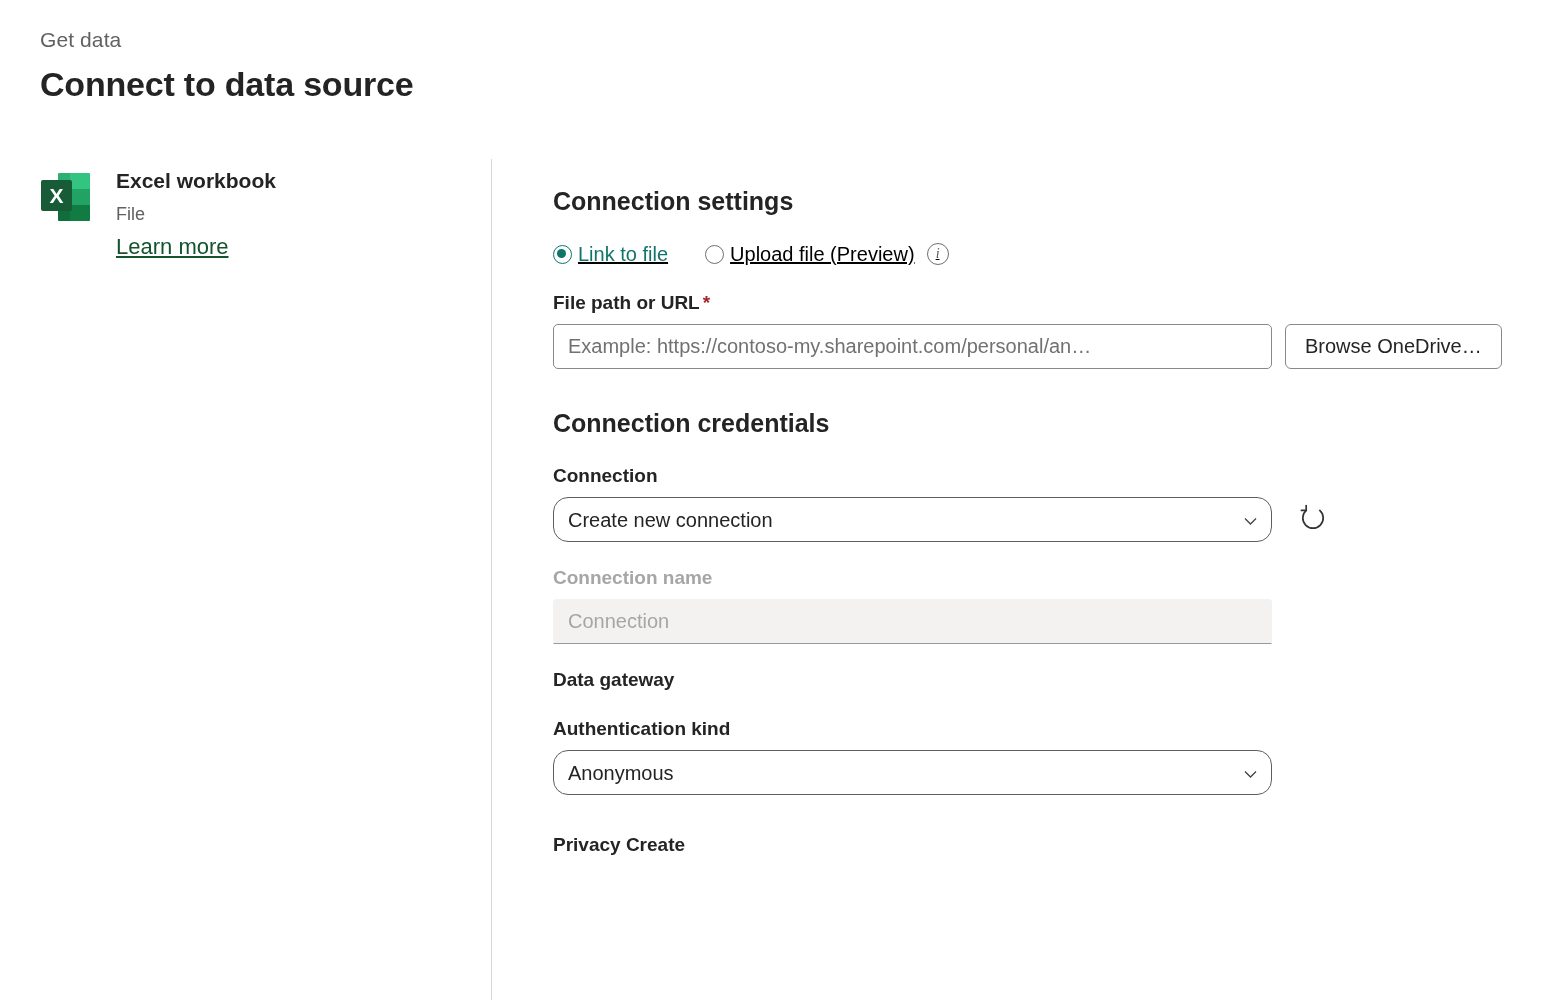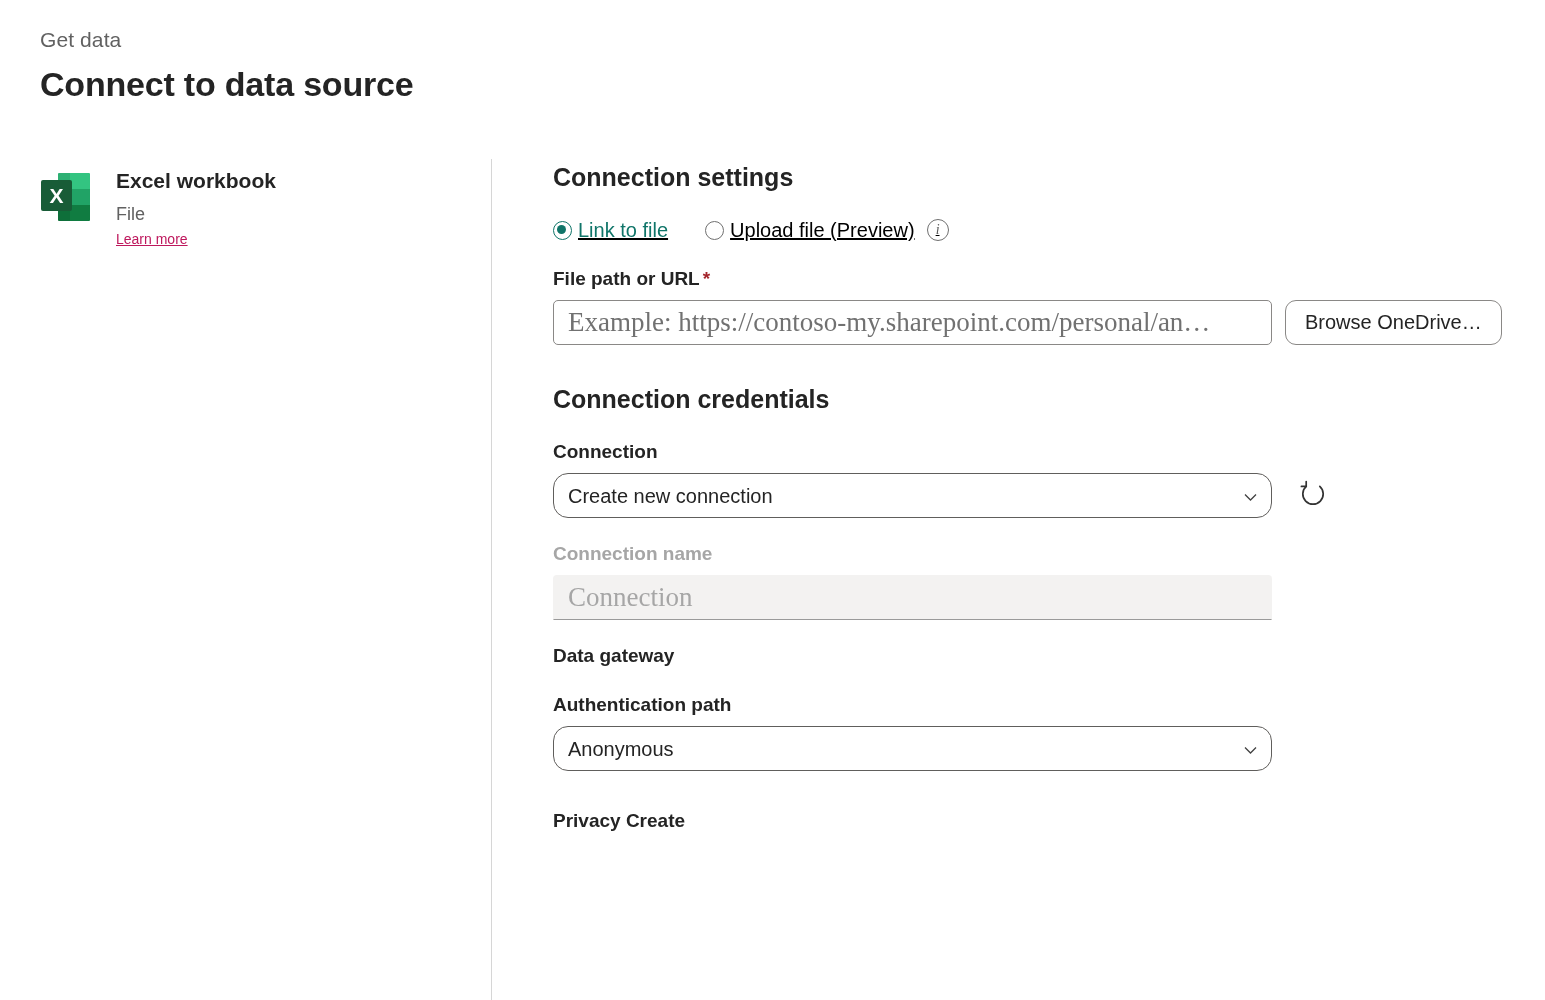--- a/index.html
+++ b/index.html
@@ -106,39 +106,41 @@
     line-height: 28px;
   }
   .source-kind {
     font-size: 18px;
     color: #616161;
     line-height: 26px;
     margin-top: 6px;
   }
   .learn-more {
     display: inline-block;
-    font-size: 14px;
-    color: #be185d;
+    font-size: 22px;
+    color: #14532d;
     text-decoration: underline;
     line-height: 24px;
+    margin-top: 8px;
     cursor: pointer;
   }
 
   
   .right-panel {
     position: absolute;
     left: 553px;
     top: 160px;
     width: 970px;
   }
   .section-title {
     font-size: 25px;
     font-weight: bold;
     color: #242424;
     line-height: 34px;
+    margin-top: 24px;
   }
 
   .radio-row {
     display: flex;
     align-items: center;
     margin-top: 23px;
     height: 26px;
     text-decoration: underline;
   }
   .radio-item {
@@ -200,42 +202,42 @@
 
   .control-row { display: flex; align-items: center; margin-top: 8px; }
 
   .text-input {
     width: 719px;
     height: 45px;
     border: 1px solid #8a8886;
     border-radius: 5px;
     background: #ffffff;
     padding: 0 14px;
-    font-size: 27px;
-    color: #242424;
-    font-family: Liberation Serif, serif;
+    font-size: 20px;
+    color: #242424;
+    font-family: Liberation Sans, sans-serif;
     outline: none;
   }
   .text-input::placeholder { color: #717171; }
 
   .text-input.disabled {
     border: 1px solid transparent;
     border-bottom: 1px solid #9a9a9a;
     border-radius: 4px 4px 0 0;
     background: #f3f2f1;
     color: #a6a6a6;
   }
   .text-input.disabled::placeholder { color: #a6a6a6; }
 
   .browse-btn {
     margin-left: 13px;
     height: 45px;
     padding: 0 19px;
     border: 1px solid #8a8886;
-    border-radius: 11px;
+    border-radius: 6px;
     background: #ffffff;
     font-size: 20px;
     color: #242424;
     font-family: "Liberation Sans", sans-serif;
     cursor: pointer;
     white-space: nowrap;
   }
 
   .combo {
     position: relative;
@@ -363,21 +365,21 @@
       <div class="control-row">
         <input class="text-input disabled" type="text" disabled="" placeholder="Connection" style="">
       </div>
     </div>
 
     <div class="field-group">
       <div class="field-label">Data gateway</div>
     </div>
 
     <div class="field-group">
-      <div class="field-label">Authentication path</div>
+      <div class="field-label">Authentication kind</div>
       <div class="control-row">
         <div class="combo">
           <span class="combo-value">Anonymous</span>
           <span class="chevron">
             <svg width="13" height="13" viewBox="0 0 13 13">
                 <path d="M1 3.5 L6.5 9 L12 3.5" fill="none" stroke="#424242" stroke-width="1.3"></path>
               </svg>
           </span>
         </div>
       </div>

